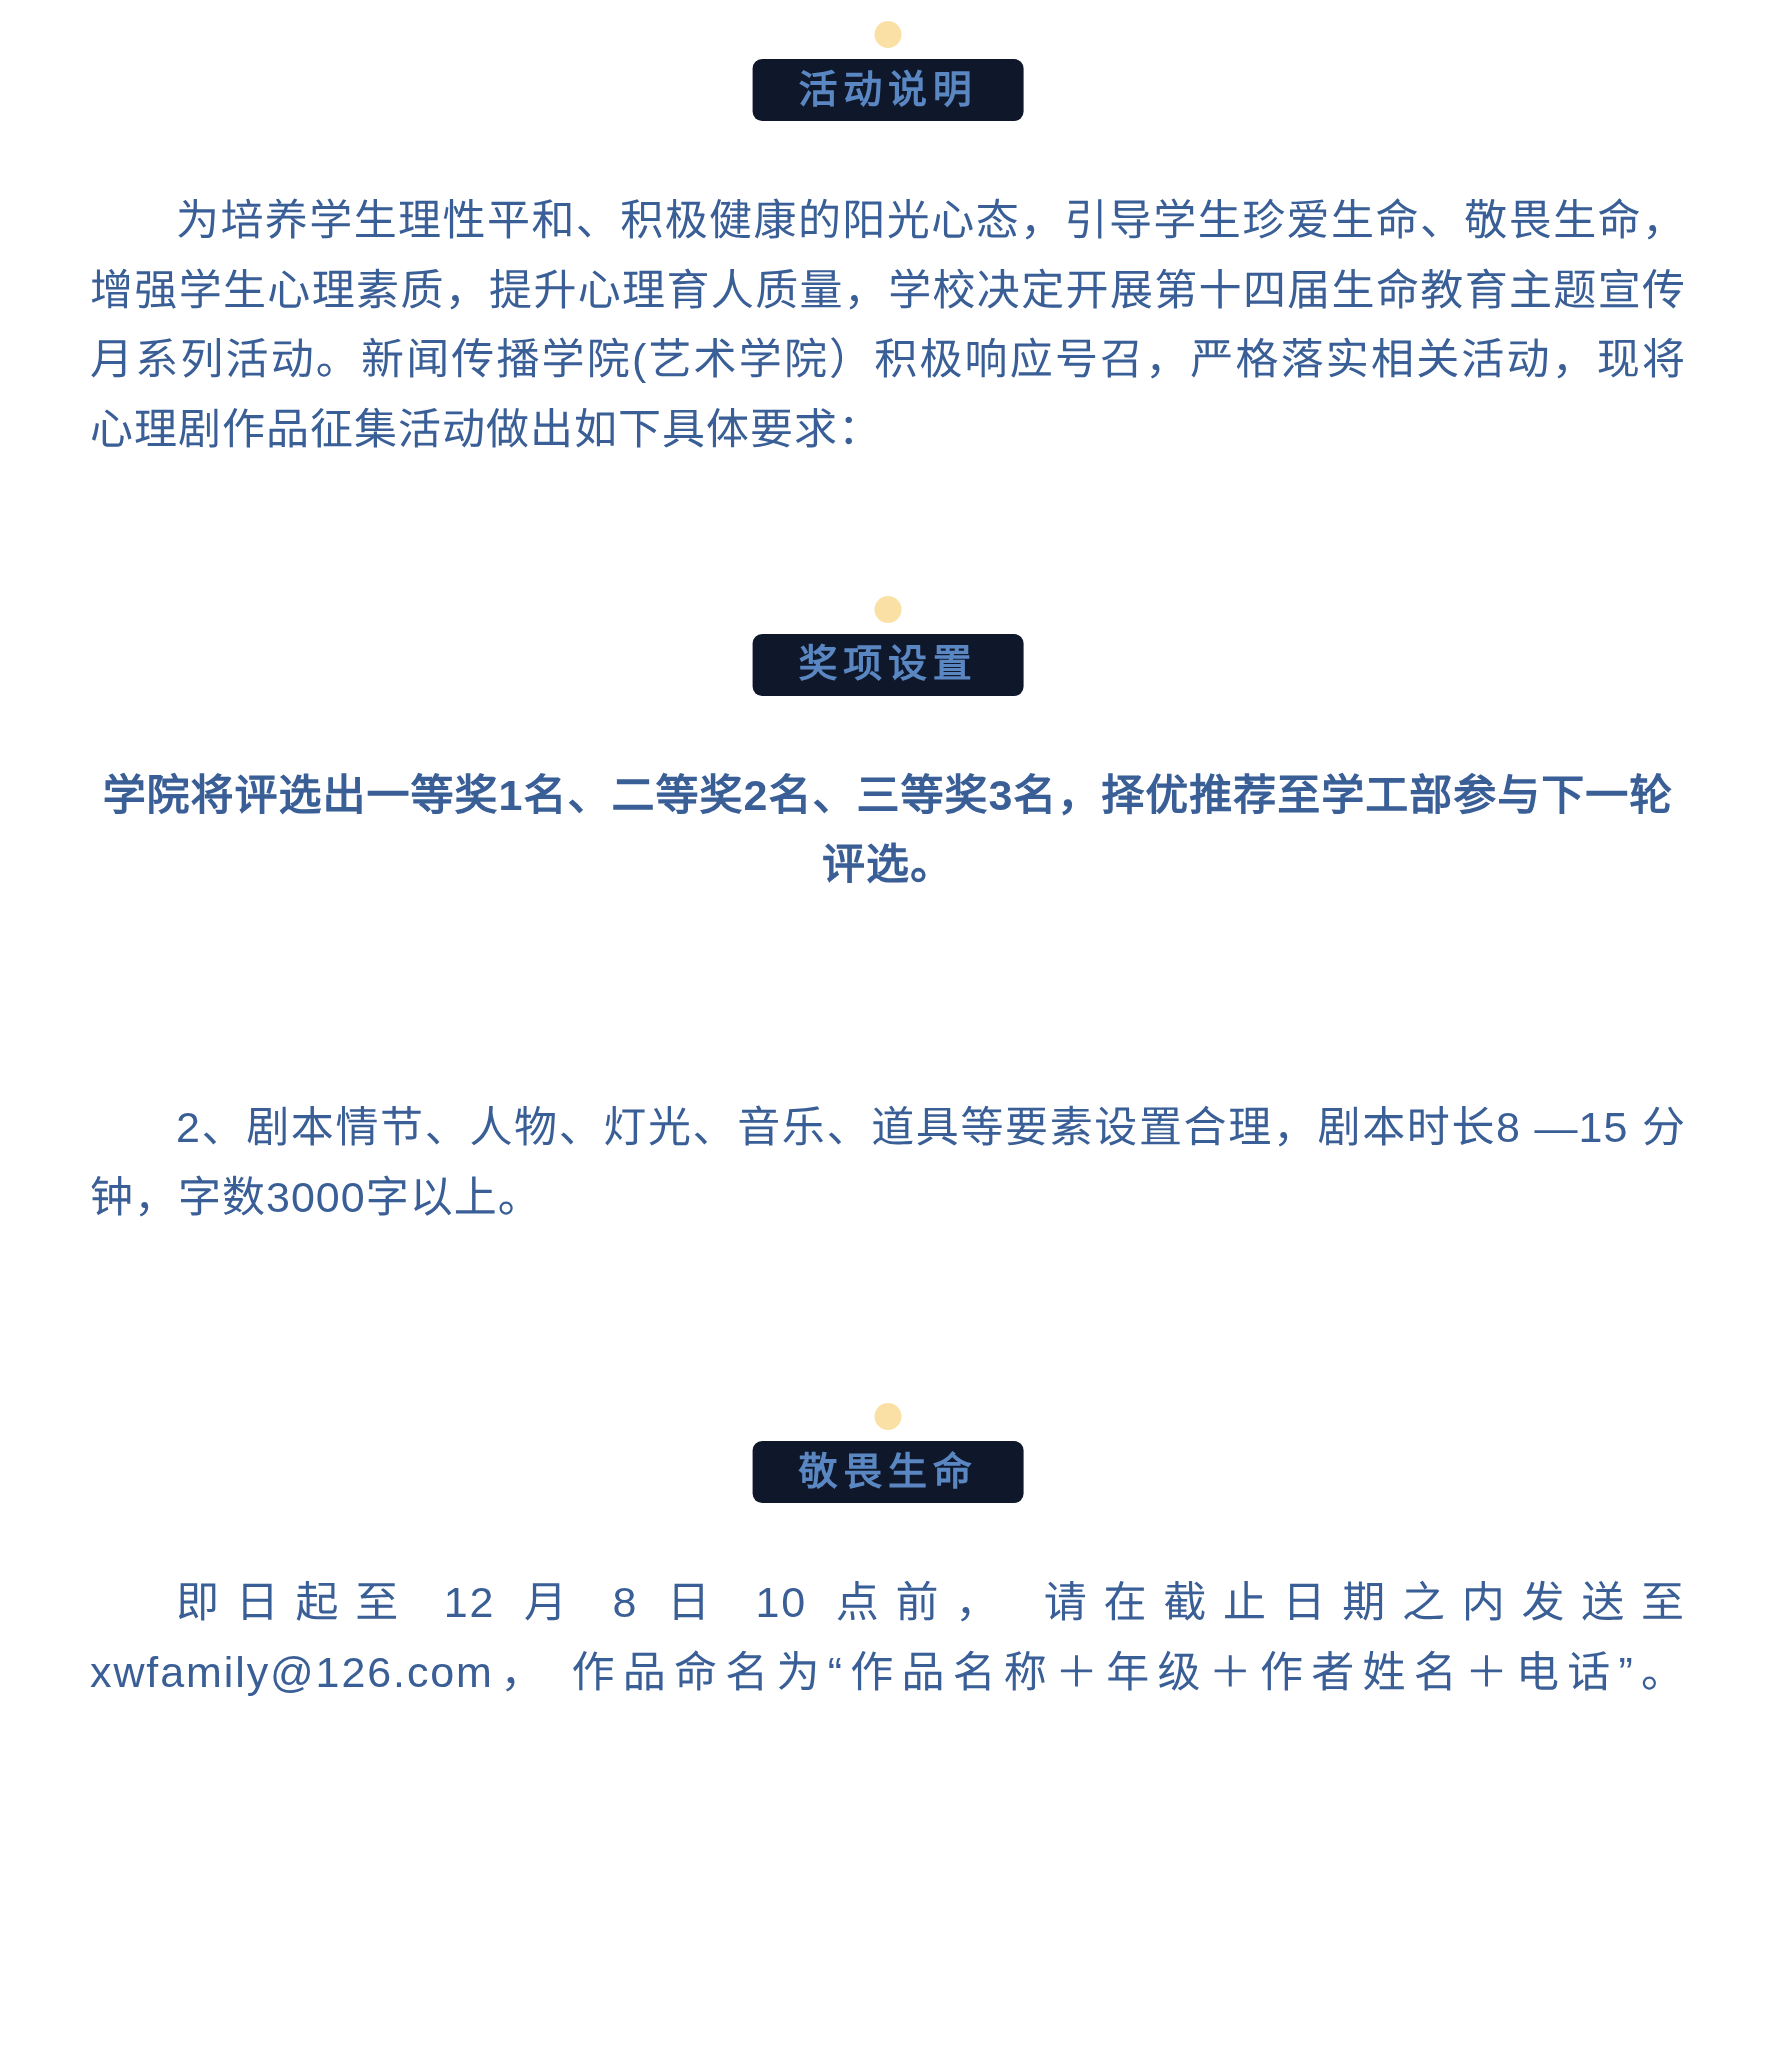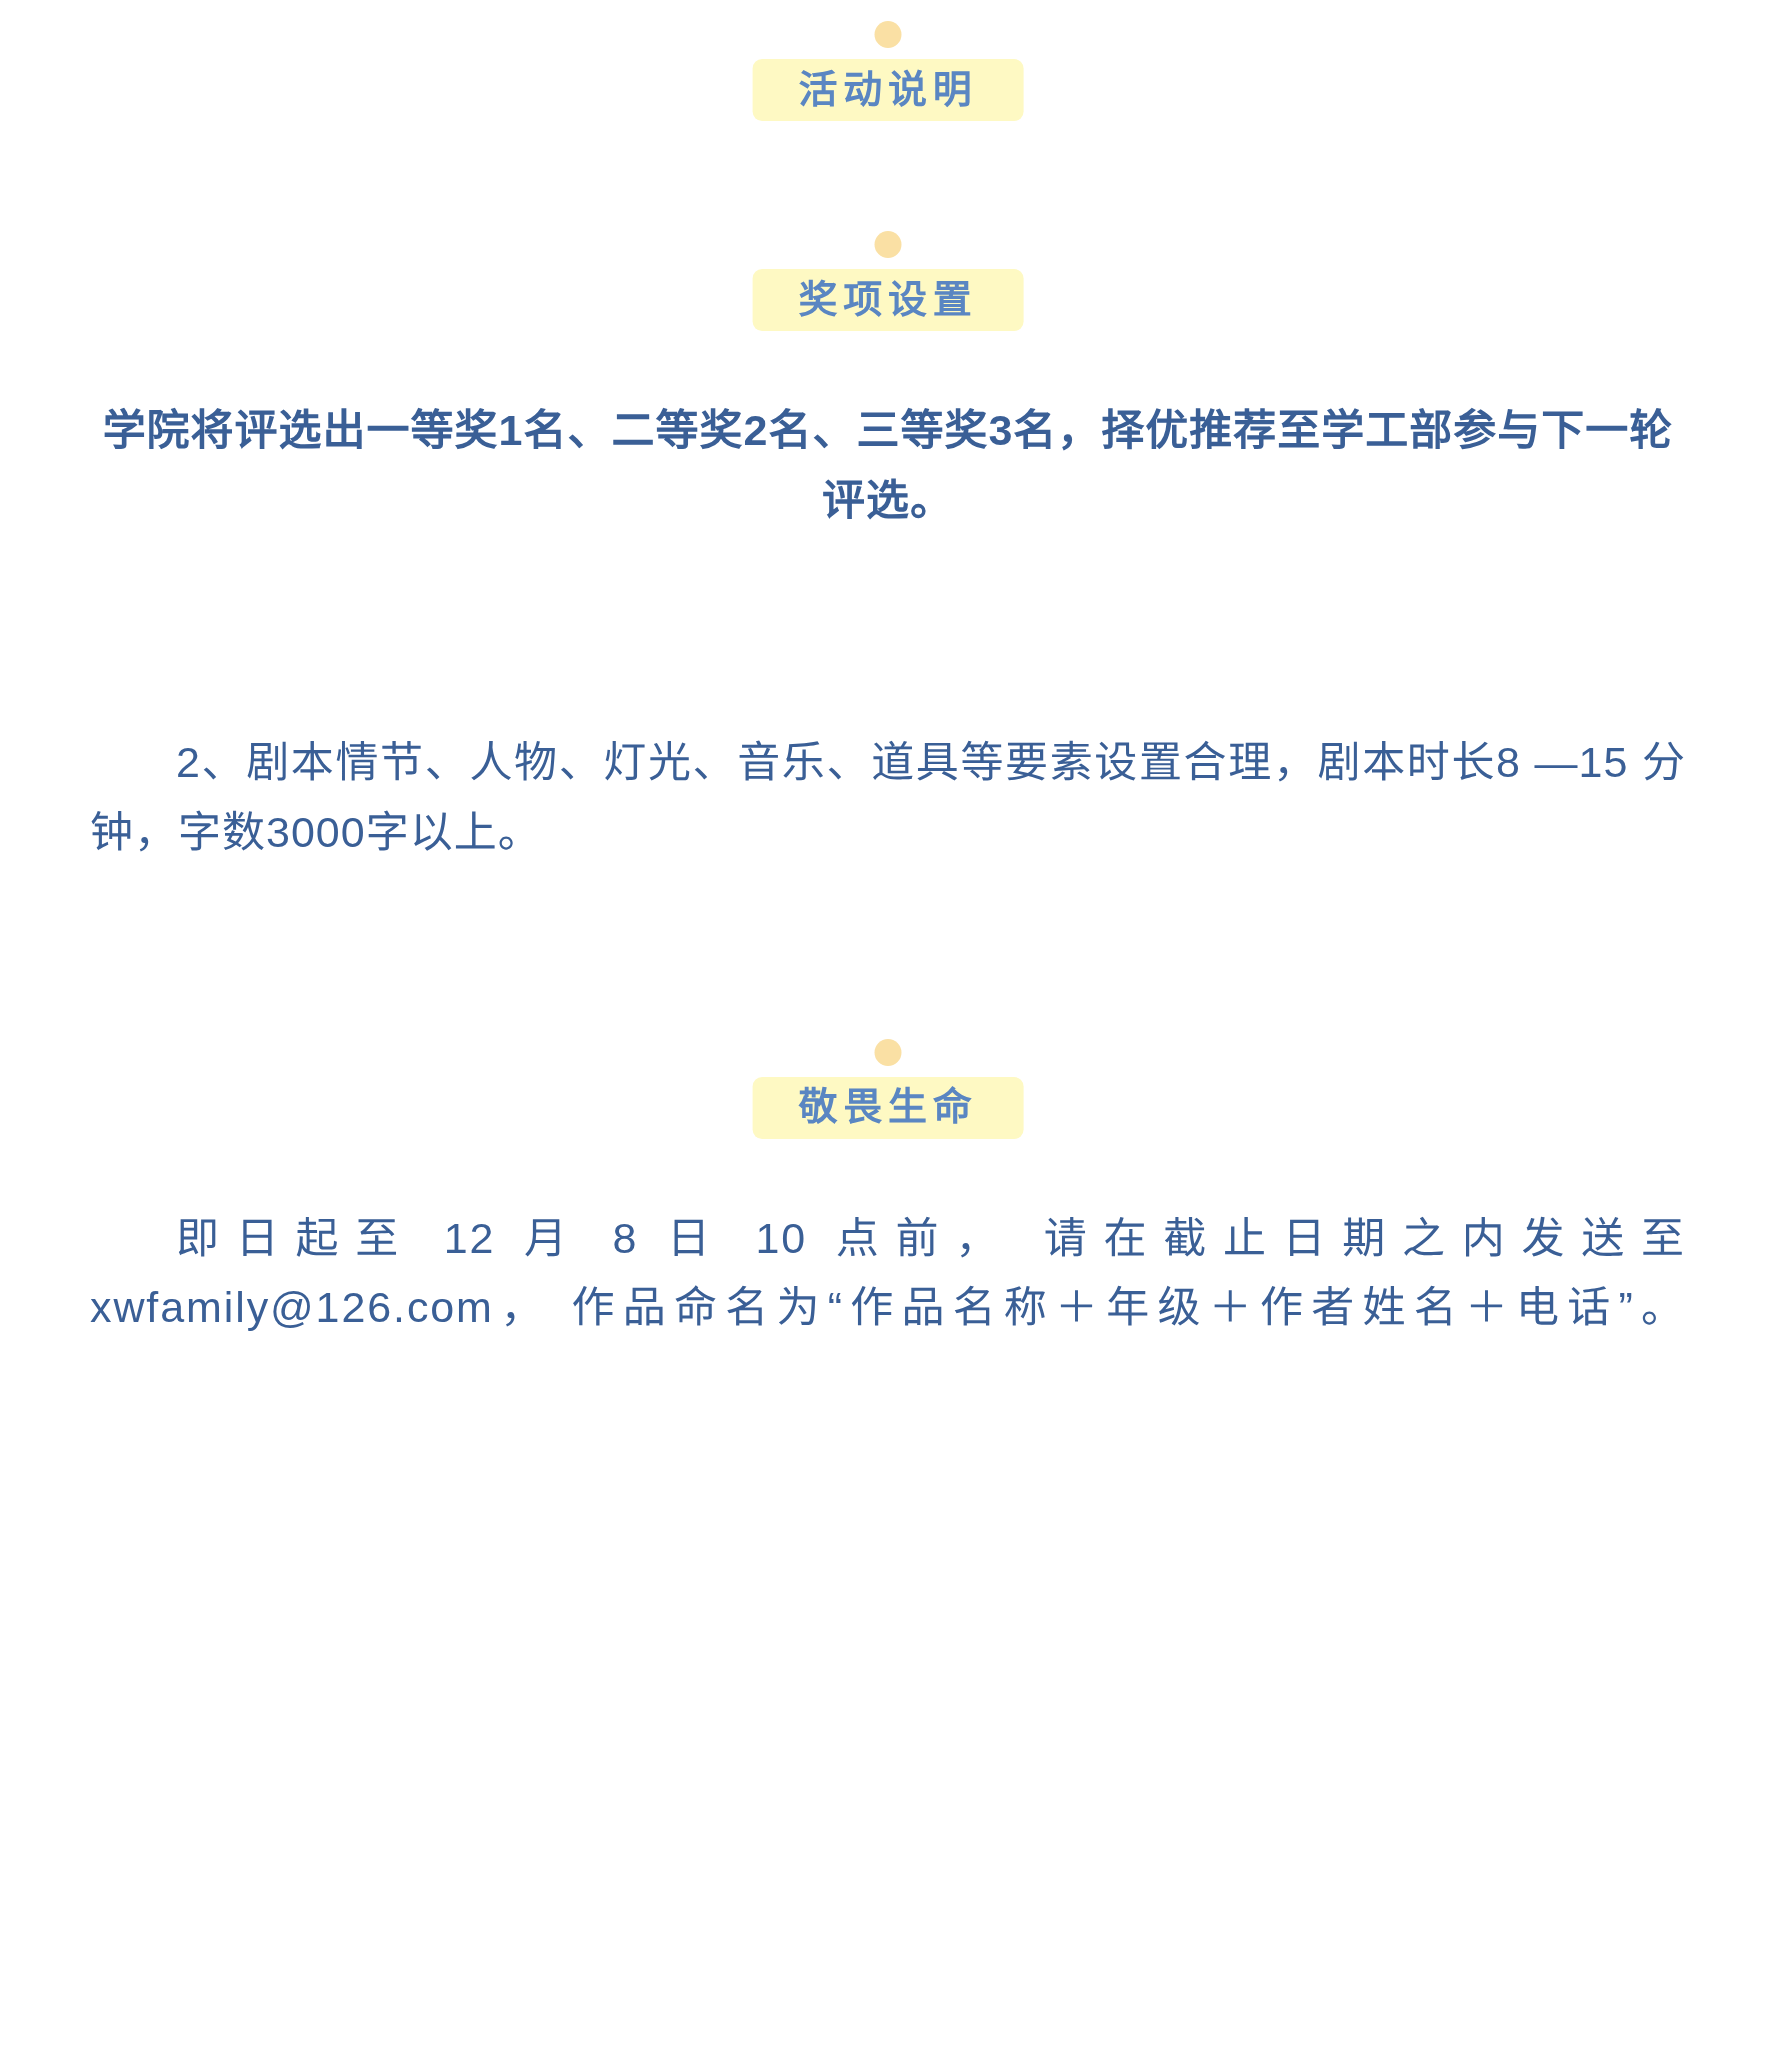--- a/index.html
+++ b/index.html
@@ -42,21 +42,21 @@
     height: 27px;
     border-radius: 50%;
     background: #fae0a4;
     top: 21px;
   }
   .heading-badge {
     position: absolute;
     left: 50%;
     transform: translateX(-50%);
     top: 59px;
-    background: #fef9c3;
+    background: #0f172a;
     border-radius: 9.5px;
     padding: 10.5px 46px 12.4px 46px;
     line-height: 1;
   }
   .heading-badge .txt {
     font-size: 39px;
     font-weight: bold;
     color: #5a86c2;
     letter-spacing: 5.7px;
     display: inline-block;
@@ -99,20 +99,21 @@
 
 <div class="page">
 
   <section class="section">
     <div class="heading-wrap">
       <span class="dot"></span>
       <span class="heading-badge">
         <span class="txt">活动说明</span>
       </span>
     </div>
+    <p class="para indent">为培养学生理性平和、积极健康的阳光心态，引导学生珍爱生命、敬畏生命，增强学生心理素质，提升心理育人质量，学校决定开展第十四届生命教育主题宣传月系列活动。新闻传播学院(艺术学院）积极响应号召，严格落实相关活动，现将心理剧作品征集活动做出如下具体要求：</p>
   </section>
 
   <div class="gap-md"></div>
 
   <section class="section">
     <div class="heading-wrap">
       <span class="dot"></span>
       <span class="heading-badge">
         <span class="txt">奖项设置</span>
       </span>

